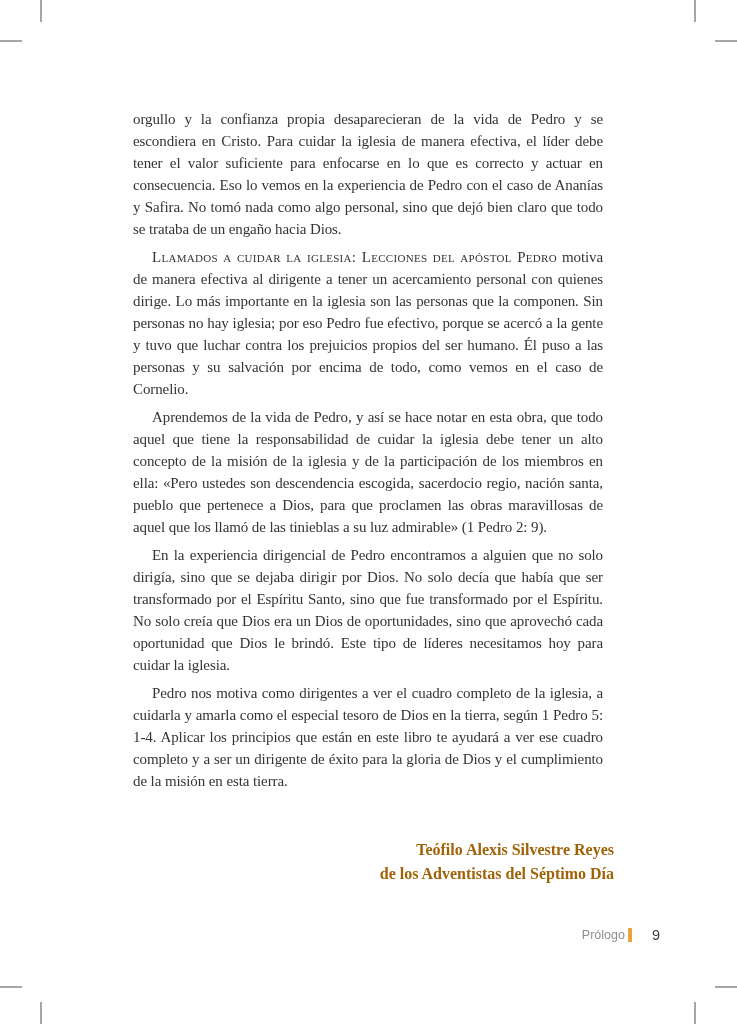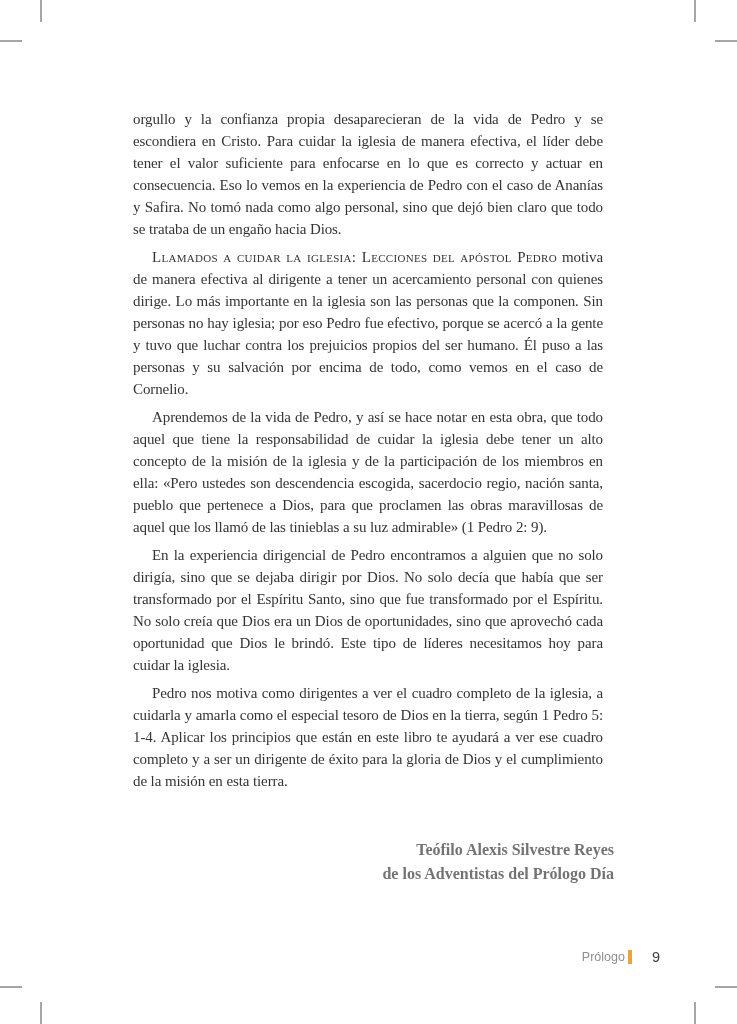--- a/index.html
+++ b/index.html
@@ -52,30 +52,30 @@
     letter-spacing: 0.3px;
   }
 
   
   .signature {
     margin-top: 46px;
     text-align: right;
     font-weight: bold;
     font-size: 16px;
     line-height: 23.5px;
-    color: #737373;
+    color: #a16207;
     letter-spacing: 0;
     text-indent: 0;
   }
   .signature div { text-indent: 0; }
 
   
   .footer {
     position: absolute;
-    top: 949px;
+    top: 927px;
     right: 77px;
     display: flex;
     align-items: center;
     font-family: "Liberation Sans", sans-serif;
     justify-content: flex-end;
   }
   .footer-label {
     font-size: 12.5px;
     color: #8f8f8f;
   }
@@ -111,21 +111,21 @@
   <p class="indent"><span class="smallcaps">Llamados a cuidar la iglesia: Lecciones del apóstol Pedro</span><span> motiva de manera efectiva al dirigente a tener un acercamiento personal con quienes dirige. Lo más importante en la iglesia son las personas que la componen. Sin personas no hay iglesia; por eso Pedro fue efectivo, porque se acercó a la gente y tuvo que luchar contra los prejuicios propios del ser humano. Él puso a las personas y su salvación por encima de todo, como vemos en el caso de Cornelio.</span></p>
 
   <p class="indent">Aprendemos de la vida de Pedro, y así se hace notar en esta obra, que todo aquel que tiene la responsabilidad de cuidar la iglesia debe tener un alto concepto de la misión de la iglesia y de la participación de los miembros en ella: «Pero ustedes son descendencia escogida, sacerdocio regio, nación santa, pueblo que pertenece a Dios, para que proclamen las obras maravillosas de aquel que los llamó de las tinieblas a su luz admirable» (1 Pedro 2: 9).</p>
 
   <p class="indent">En la experiencia dirigencial de Pedro encontramos a alguien que no solo dirigía, sino que se dejaba dirigir por Dios. No solo decía que había que ser transformado por el Espíritu Santo, sino que fue transformado por el Espíritu. No solo creía que Dios era un Dios de oportunidades, sino que aprovechó cada oportunidad que Dios le brindó. Este tipo de líderes necesitamos hoy para cuidar la iglesia.</p>
 
   <p class="indent">Pedro nos motiva como dirigentes a ver el cuadro completo de la iglesia, a cuidarla y amarla como el especial tesoro de Dios en la tierra, según 1 Pedro 5: 1-4. Aplicar los principios que están en este libro te ayudará a ver ese cuadro completo y a ser un dirigente de éxito para la gloria de Dios y el cumplimiento de la misión en esta tierra.</p>
 
   <div class="signature">
     <div>Teófilo Alexis Silvestre Reyes</div>
-    <div>de los Adventistas del Prólogo Día</div>
+    <div>de los Adventistas del Séptimo Día</div>
   </div>
 </div>
 
 <div class="footer">
   <span class="footer-label">Prólogo</span>
   <span class="footer-bar"></span>
   <span class="footer-number">9</span>
 </div>
 
 </body></html>

